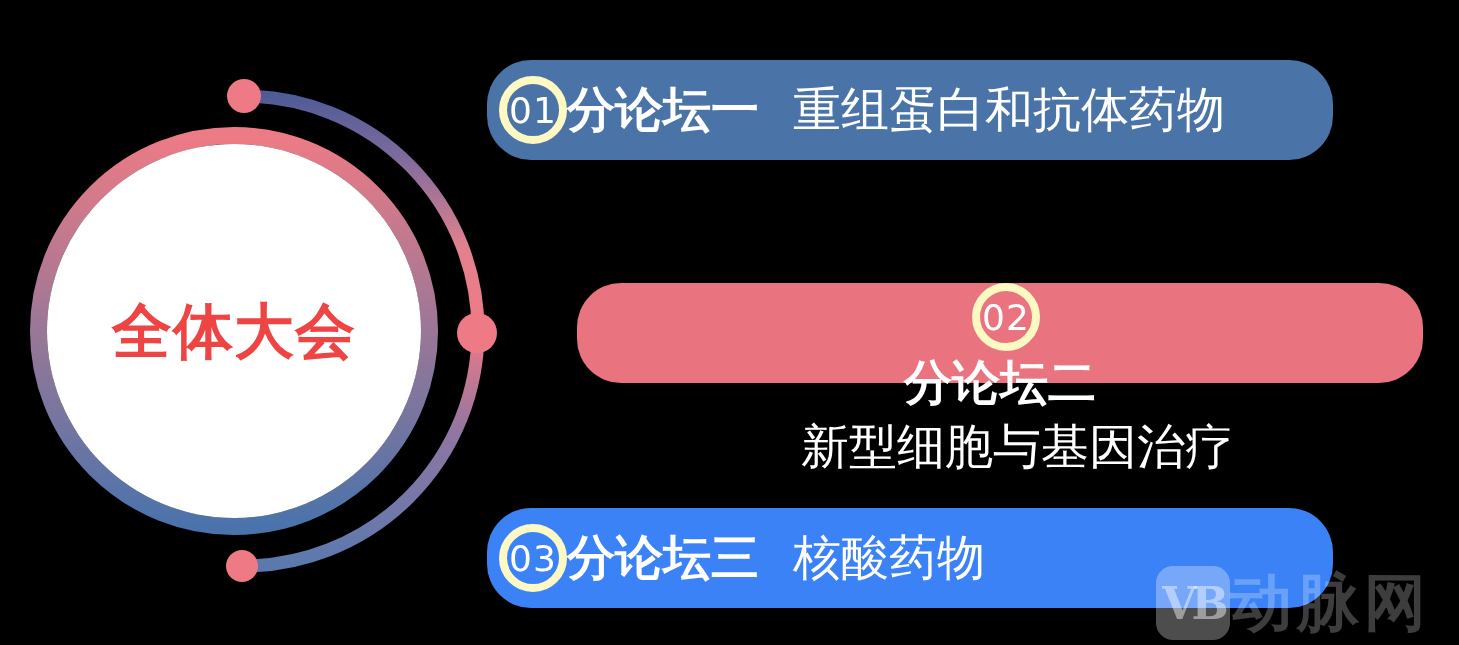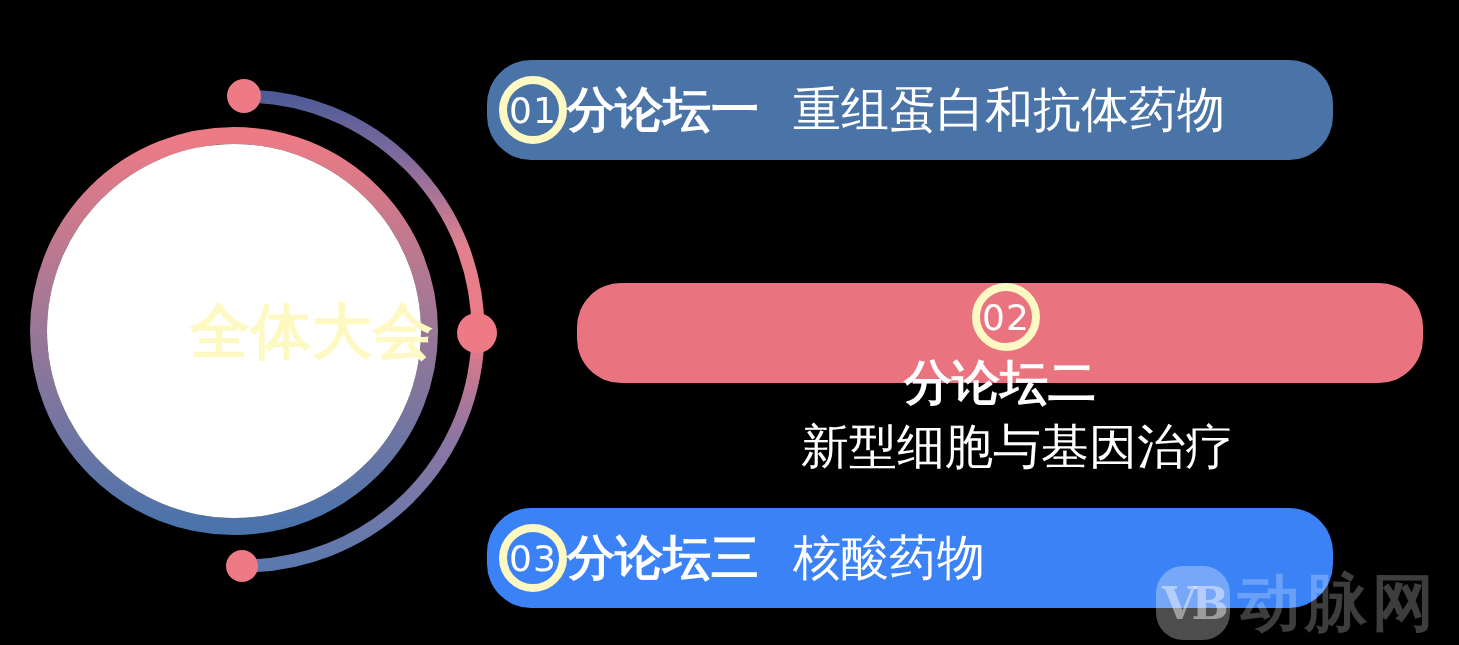--- a/index.html
+++ b/index.html
@@ -65,33 +65,33 @@
     margin-left: 34px;
     font-size: 48px;
     font-weight: 400;
     white-space: nowrap;
   }
 
   #watermark { position: absolute; left: 1156px; top: 561px; z-index: 5; display: flex; align-items: center; }
   #wm-logo {
     width: 74px;
     height: 74px;
-    border-radius: 27px;
+    border-radius: 17px;
     background: rgba(255, 255, 255, 0.30);
     display: flex;
     align-items: center;
     justify-content: center;
     font-size: 44px;
     font-weight: 700;
     letter-spacing: -5px;
     color: rgba(255, 255, 255, 0.45);
     font-family: "DejaVu Serif", serif;
   }
   #wm-text {
-    margin-left: 8px;
+    margin-left: 0;
     font-size: 62px;
     font-weight: 700;
     letter-spacing: 5px;
     color: rgba(255, 255, 255, 0.24);
     white-space: nowrap;
   }
 </style>
 </head>
 <body>
 
@@ -118,21 +118,21 @@
 
     <circle cx="234" cy="331" r="195.5" fill="none" stroke="url(#ringGrad)" stroke-width="17"></circle>
 
     <circle cx="234" cy="331" r="187" fill="#ffffff"></circle>
 
     <circle cx="244" cy="96" r="17" fill="#ee7a85"></circle>
     <circle cx="477" cy="333" r="20" fill="#ee7a85"></circle>
     <circle cx="242" cy="566" r="16" fill="#ee7a85"></circle>
   </svg>
 
-  <div id="center-label" style="color: #fef9c3; text-align: right;">全体大会</div>
+  <div id="center-label" style="color: #ef4444;">全体大会</div>
 
   <div class="bar" id="bar-1" style="background: rgb(74, 115, 168);">
     <div class="num-circle">01</div>
     <div class="bar-title">分论坛一</div>
     <div class="bar-topic">重组蛋白和抗体药物</div>
   </div>
 
   <div class="bar" id="bar-2" style="background: rgb(233, 115, 127);">
     <div class="num-circle">02</div>
     <div class="bar-title">分论坛二</div>

